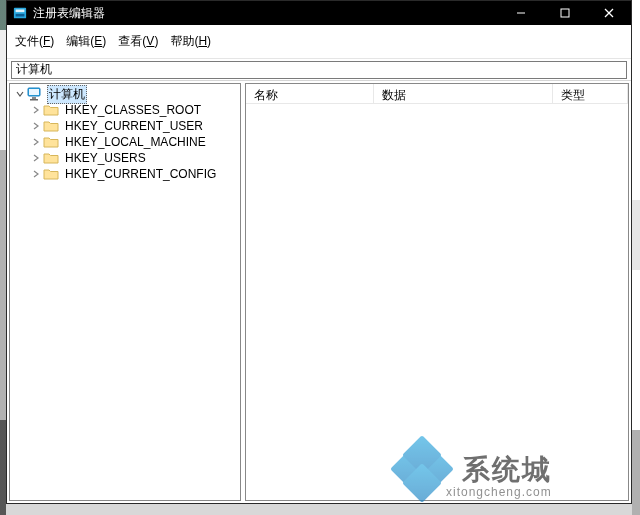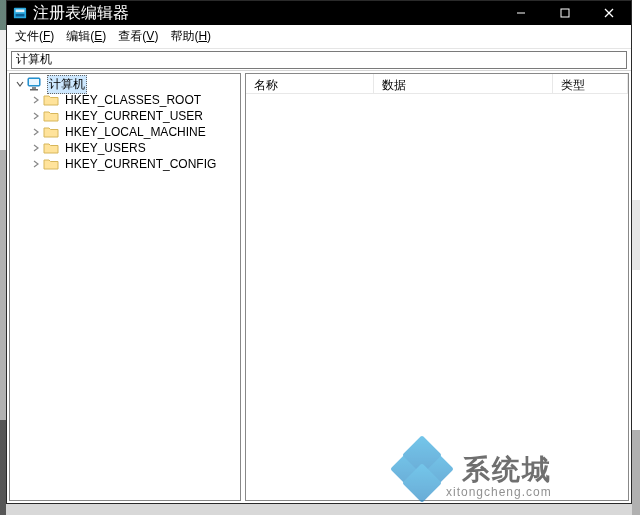--- a/index.html
+++ b/index.html
@@ -43,31 +43,31 @@
       color: #fff;
       display: flex;
       align-items: center;
     }
     .titlebar .app-icon {
       width: 16px; height: 16px;
       margin: 0 5px;
       display: flex; align-items: center; justify-content: center;
     }
     .titlebar .app-icon svg { width: 14px; height: 14px; }
-    .titlebar .title { font-size: 16px; flex: 0 0 auto; }
+    .titlebar .title { font-size: 12px; flex: 0 0 auto; }
     .titlebar .spacer { flex: 1; }
     .titlebtn {
       width: 44px; height: 24px;
       display: flex; align-items: center; justify-content: center;
       color: #fff;
     }
     .titlebtn svg { width: 10px; height: 10px; }
     
     .menubar {
-      height: 24px;
+      height: 34px;
       background: #fff;
       display: flex;
       align-items: center;
       border-bottom: 1px solid #e5e5e5;
       padding-left: 2px;
       font-size: 12px;
       color: #000;
     }
     .menuitem {
       padding: 2px 6px;

